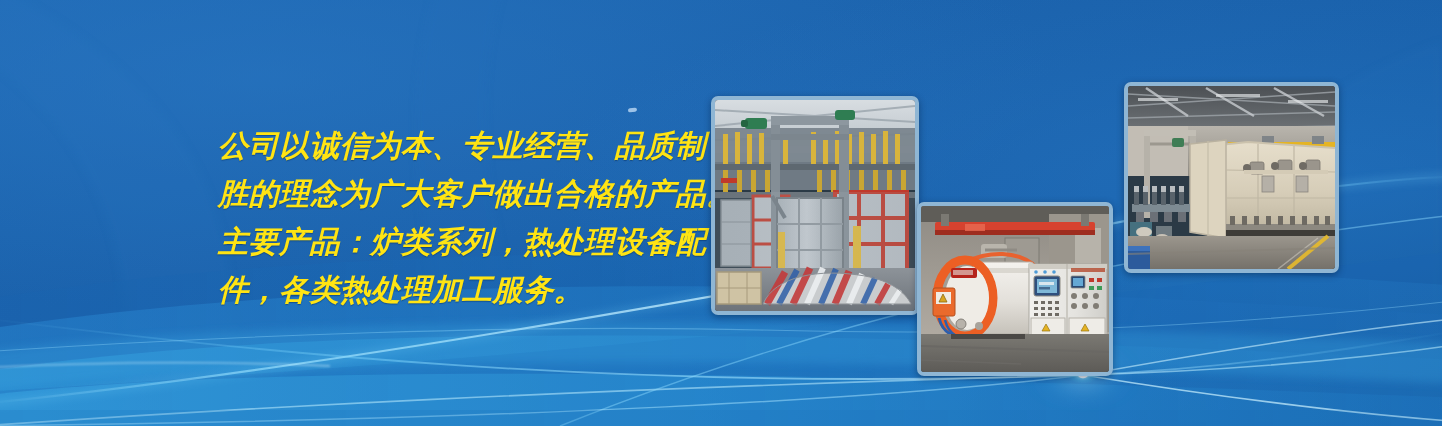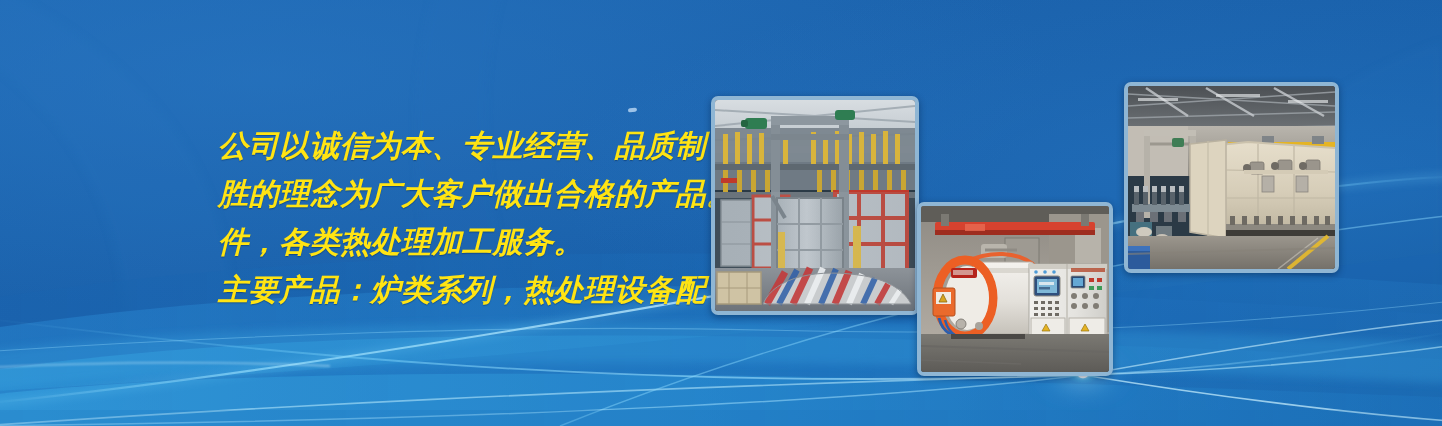--- a/index.html
+++ b/index.html
@@ -219,22 +219,22 @@
     </g>
 
     <rect x="0" y="410" width="1442" height="16" fill="#1a6db8" opacity="0.18"></rect>
   </svg>
 
   <div id="fleck"></div>
 
   <div id="headline">
     <div class="line">公司以诚信为本、专业经营、品质制</div>
     <div class="line">胜的理念为广大客户做出合格的产品。</div>
+    <div class="line">主要产品：炉类系列，热处理设备配</div>
     <div class="line">件，各类热处理加工服务。</div>
-    <div class="line">主要产品：炉类系列，热处理设备配</div>
   </div>
 
   <div class="photo" id="photo-furnace-bogie">
     <svg class="shot" viewBox="0 0 200 211" preserveAspectRatio="none">
       <defs>
         <linearGradient id="p1ceil" x1="0" y1="0" x2="0" y2="1">
           <stop offset="0%" stop-color="#d8dde1"></stop>
           <stop offset="100%" stop-color="#b2bcc3"></stop>
         </linearGradient>
         <linearGradient id="p1body" x1="0" y1="0" x2="1" y2="0">

